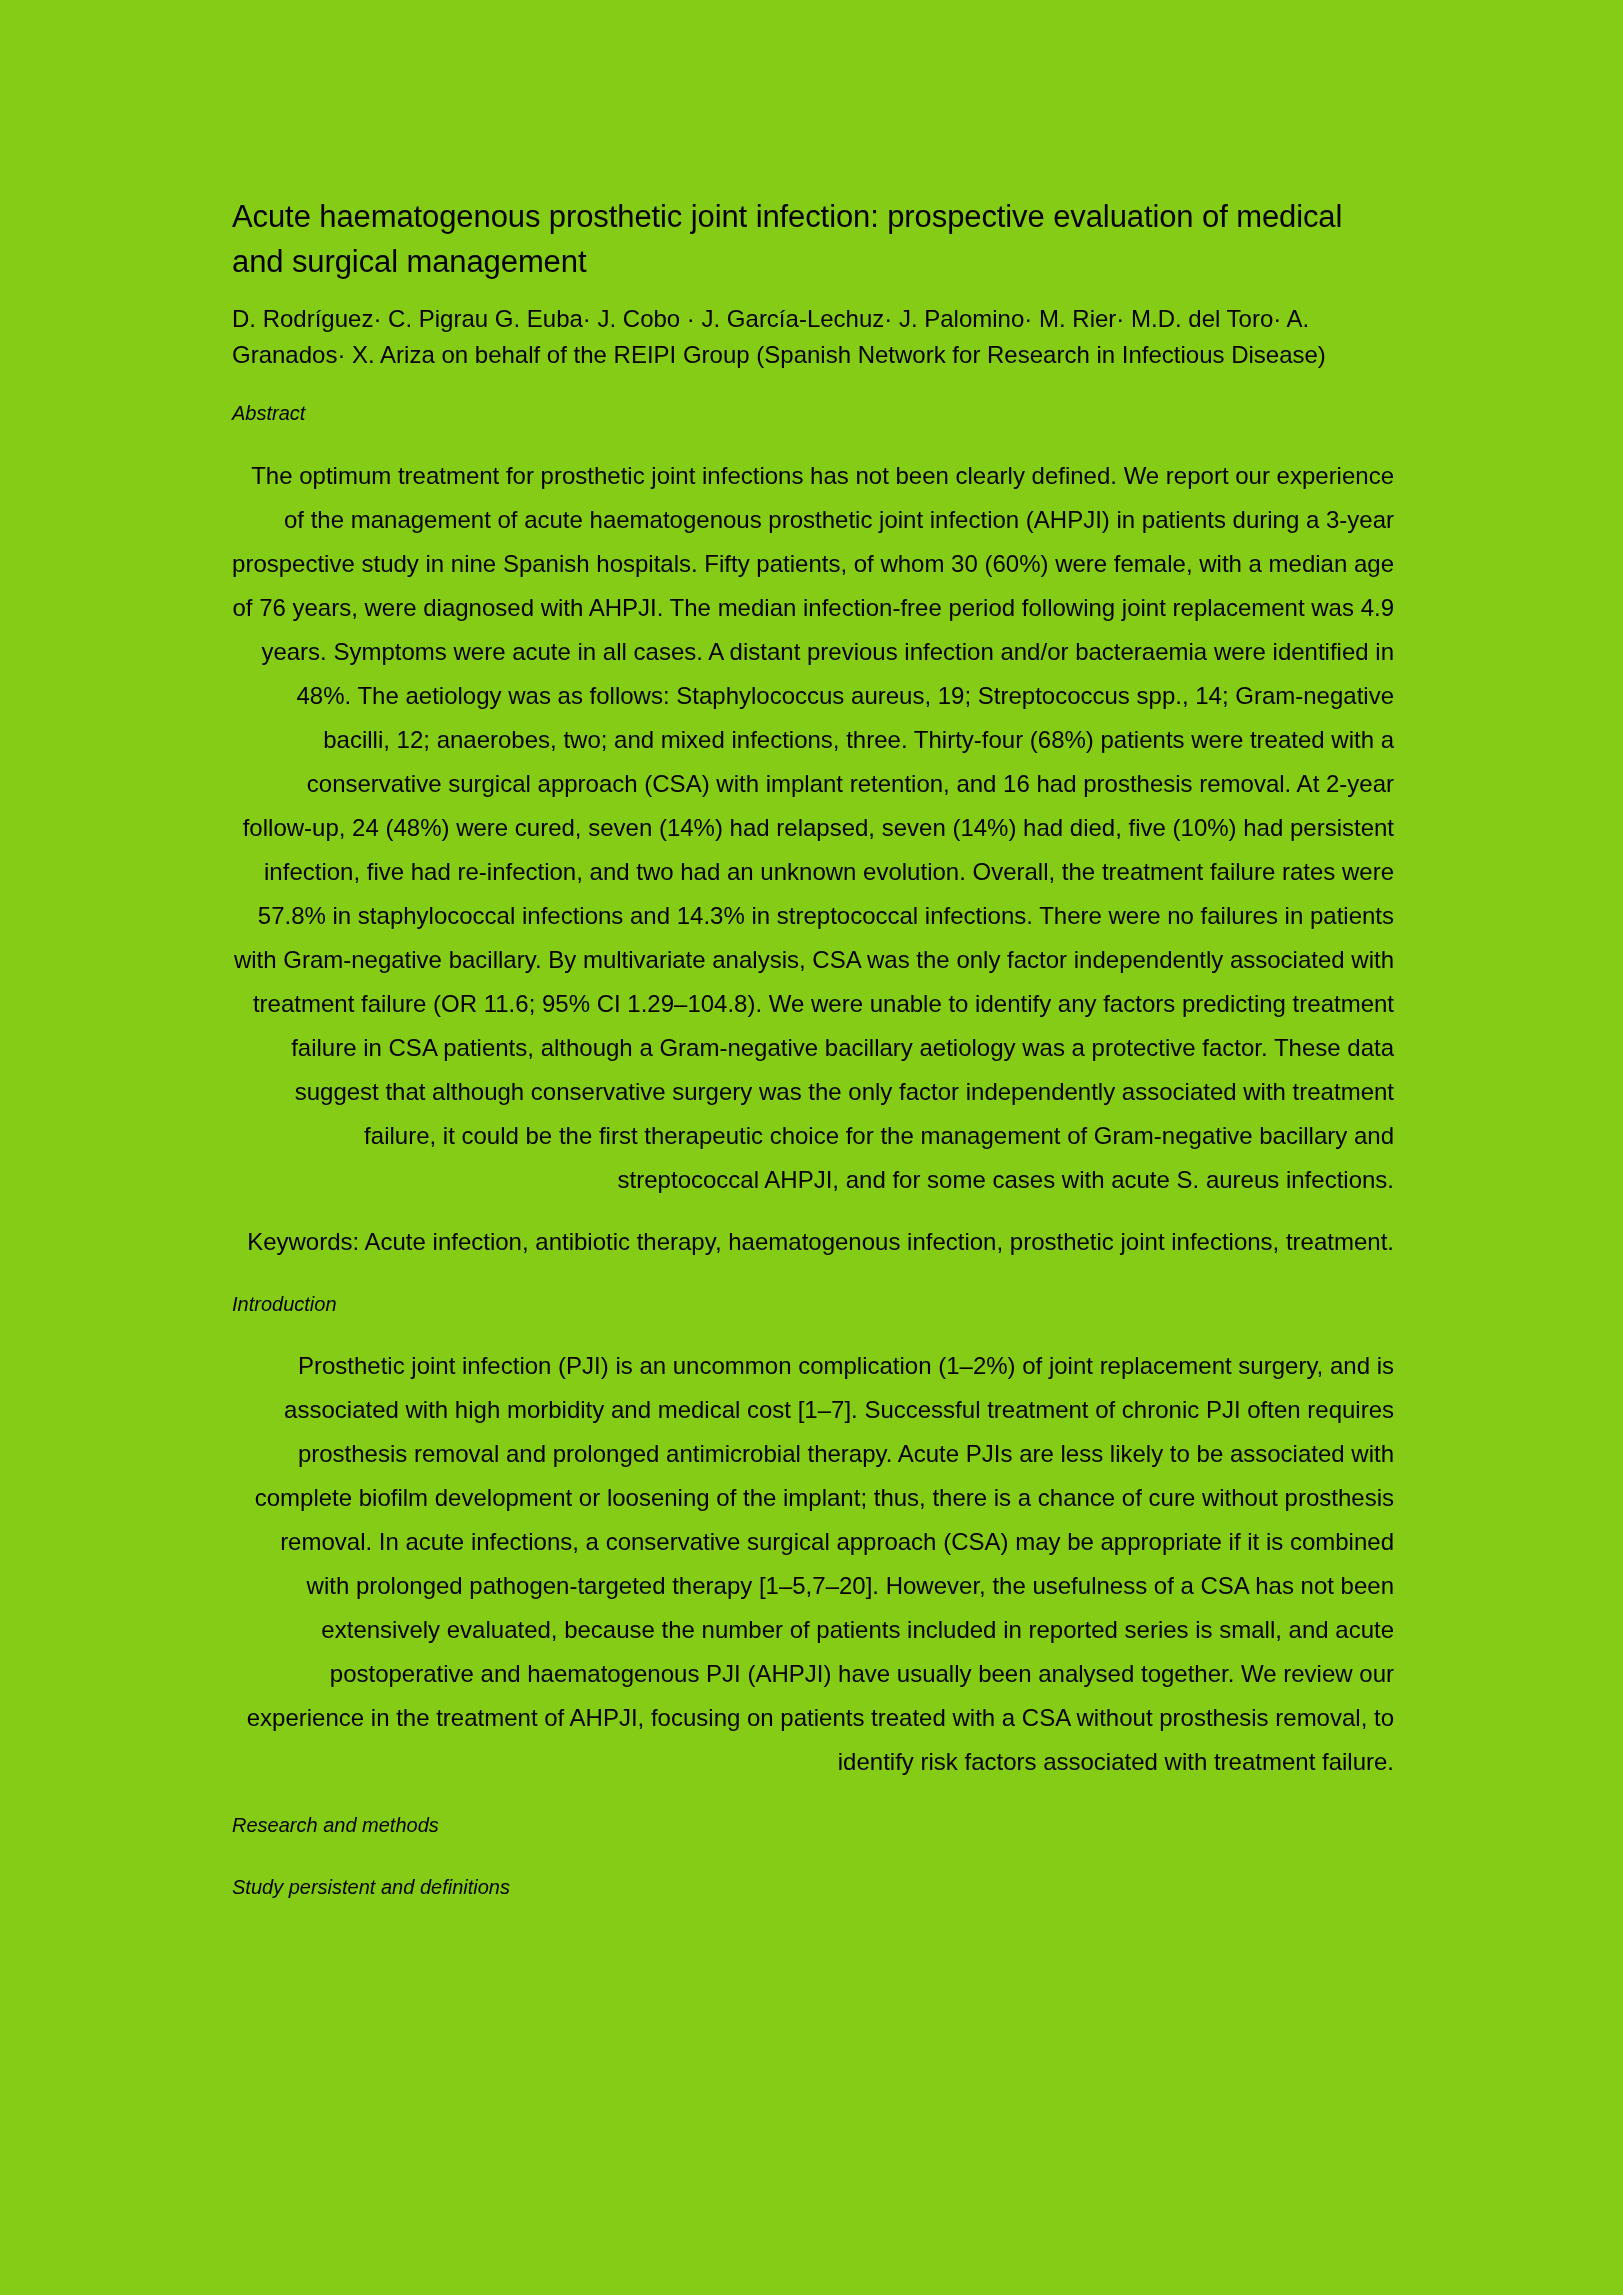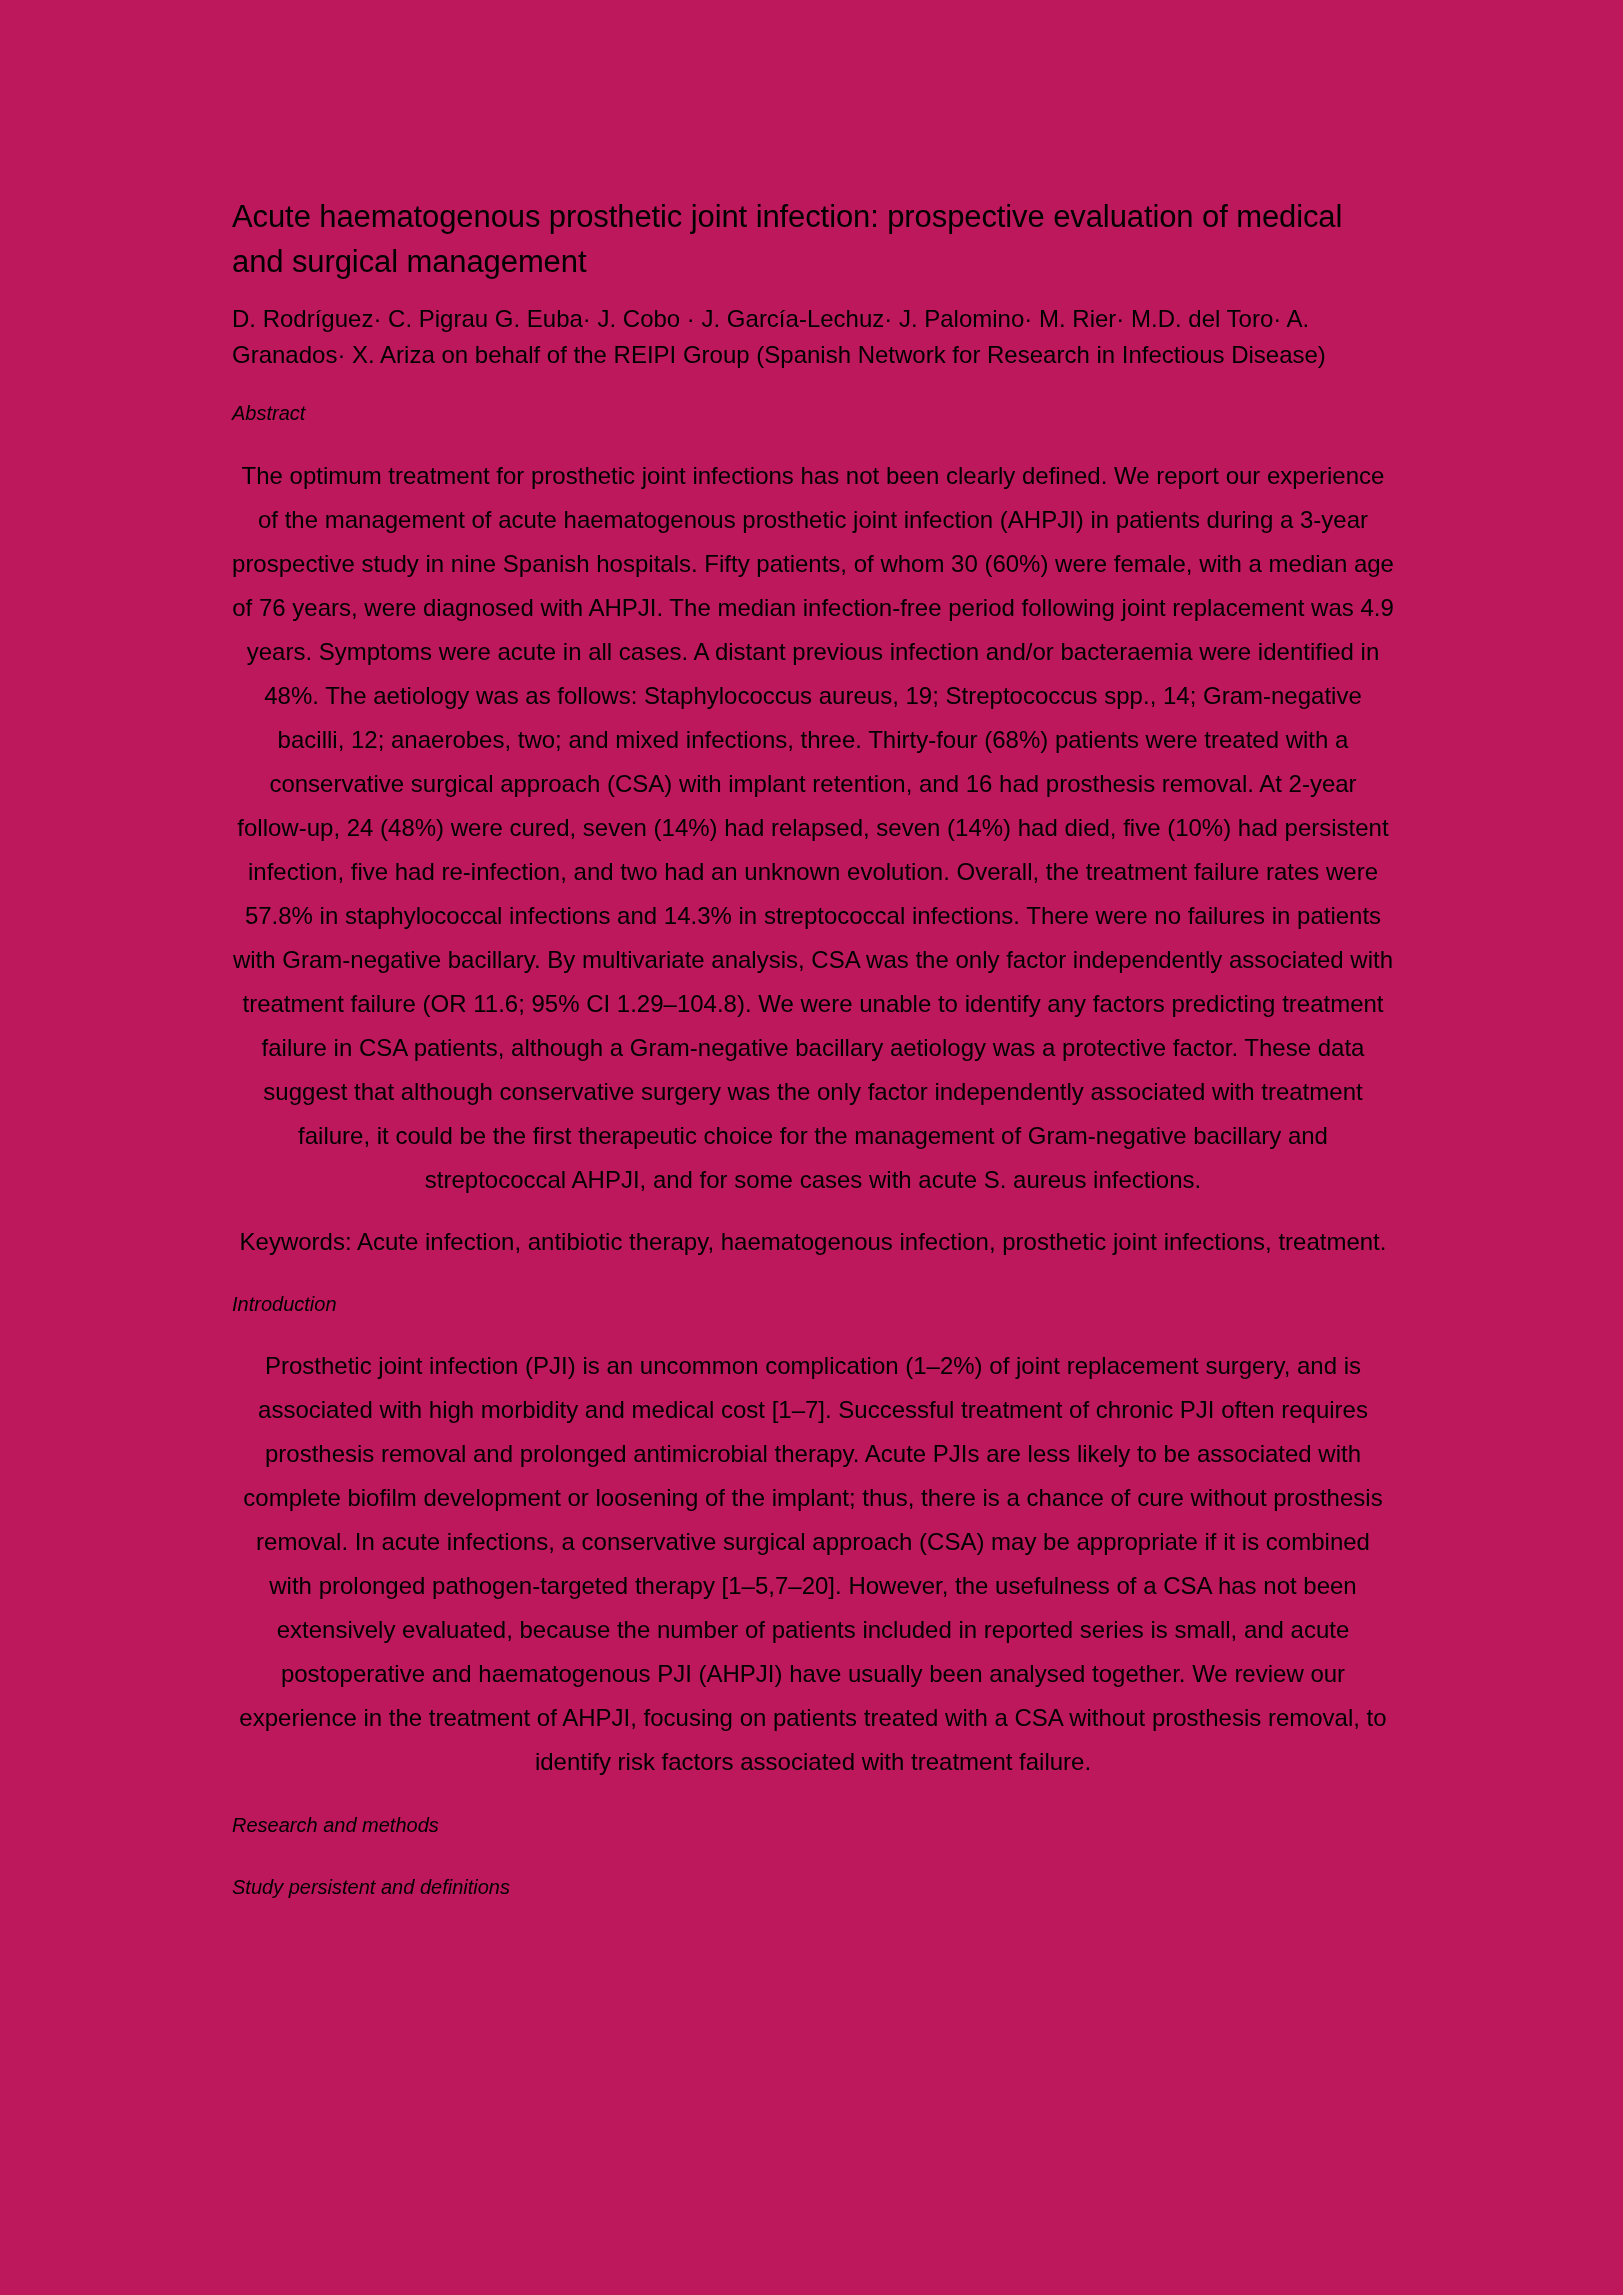--- a/index.html
+++ b/index.html
@@ -11,21 +11,21 @@
     width: 1623px;
     height: 2295px;
     font-family: "Liberation Sans", "DejaVu Sans", sans-serif;
     color: #000000;
     -webkit-font-smoothing: antialiased;
   }
   .page {
     position: relative;
     width: 1623px;
     height: 2295px;
-    background: #be185d;
+    background: #84cc16;
     overflow: hidden;
   }
   .content {
     position: absolute;
     left: 232px;
     top: 194px;
     width: 1162px;
   }
   .doc-title {
     font-size: 31px;
@@ -49,21 +49,21 @@
     margin: 18.3px 0 0 0;
     color: #000000;
     font-style: italic;
   }
   .para {
     font-size: 24px;
     line-height: 44px;
     font-weight: 400;
     margin: 18.3px 0 0 0;
     color: #000000;
-    text-align: center;
+    text-align: right;
   }
 </style>
 </head>
 <body>
 
 <div class="page">
   <div class="content">
 
     <h1 class="doc-title">Acute haematogenous prosthetic joint infection: prospective evaluation of medical and surgical management</h1>
 

